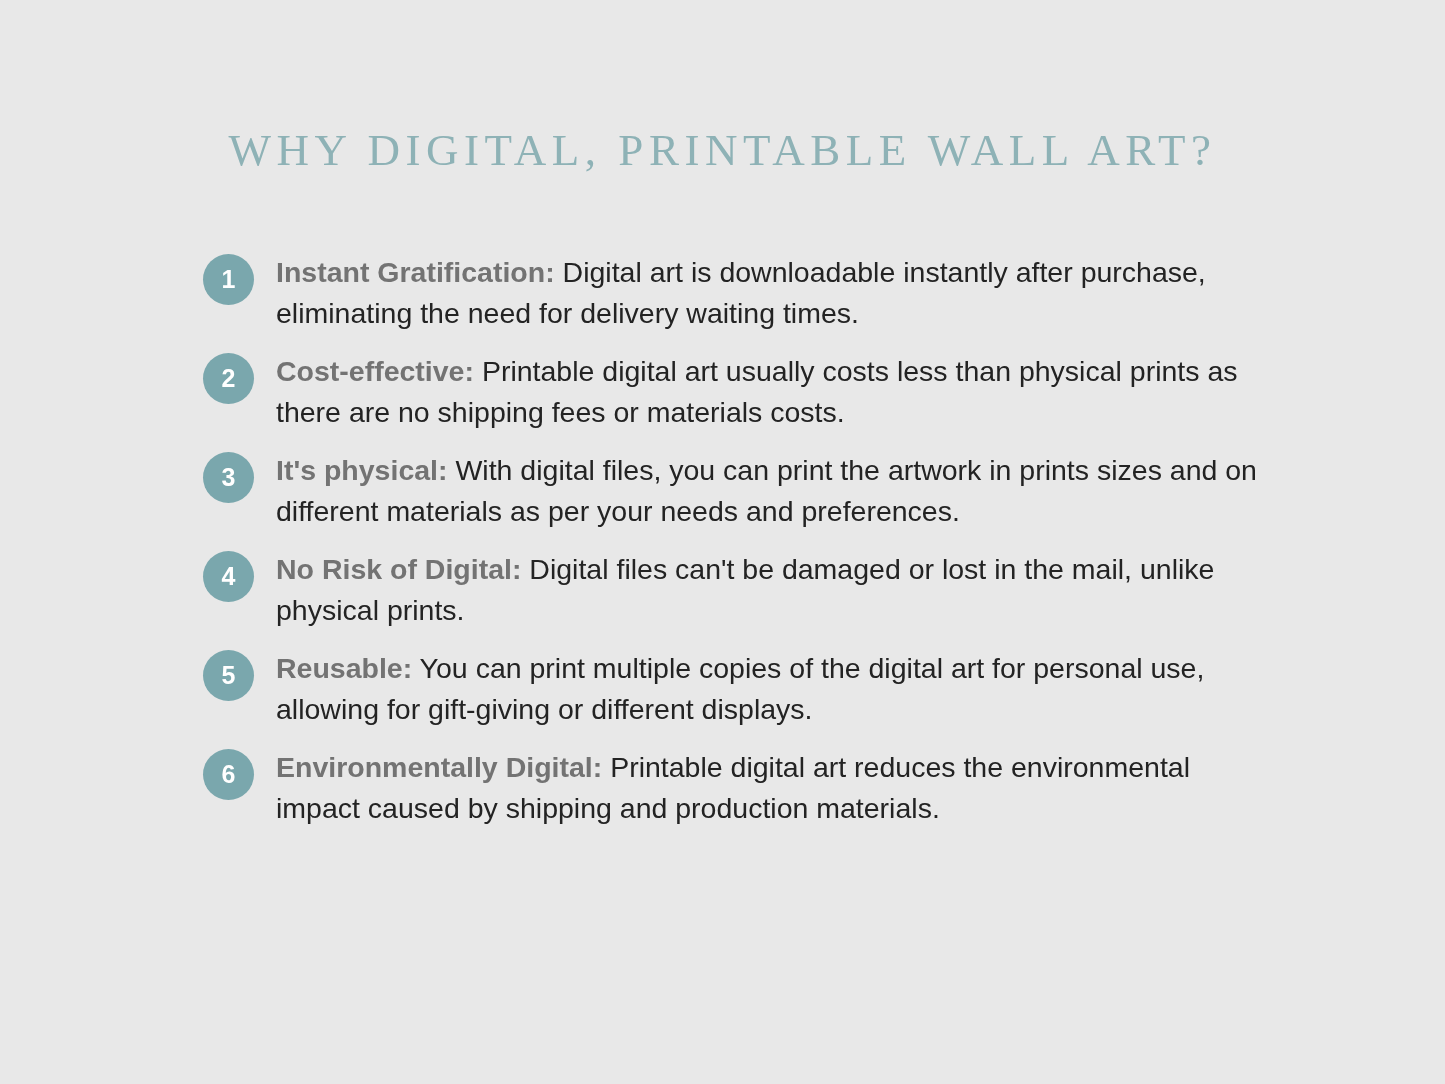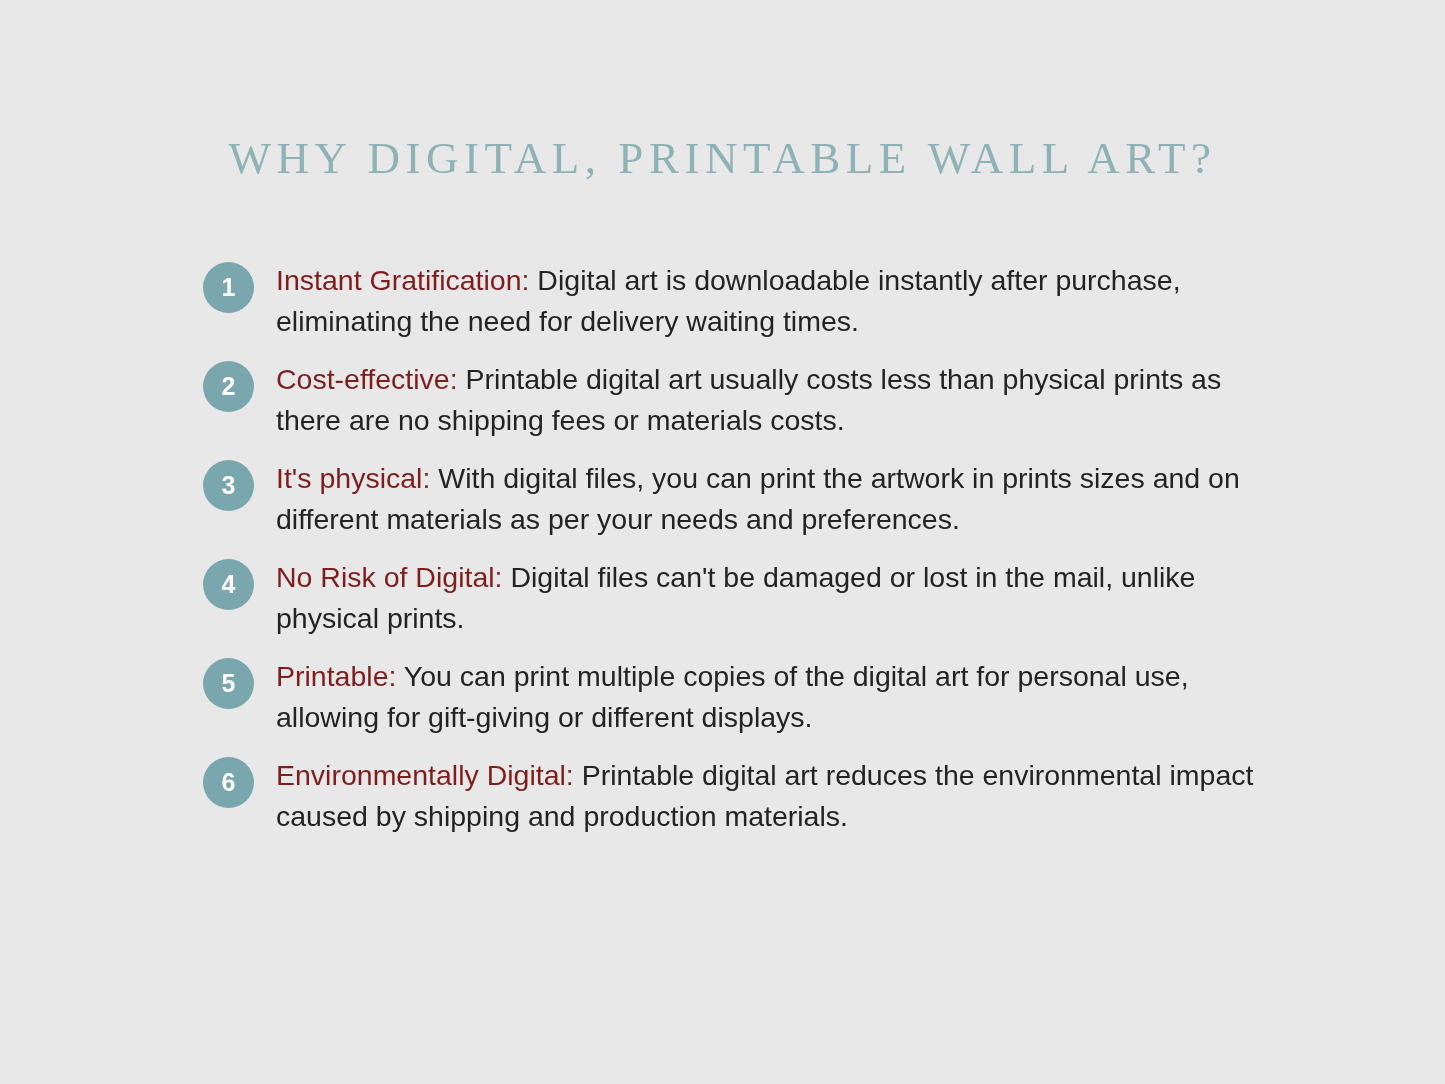--- a/index.html
+++ b/index.html
@@ -12,21 +12,20 @@
     background: #e8e8e8;
     font-family: "Liberation Sans", sans-serif;
     overflow: hidden;
   }
   .page {
     position: relative;
     width: 1445px;
     height: 844px;
     background: #e8e8e8;
     box-sizing: border-box;
-    margin-top: 8px;
   }
   .title {
     position: absolute;
     top: 124px;
     left: 0;
     width: 1445px;
     text-align: center;
     font-family: "Liberation Serif", serif;
     font-size: 45px;
     letter-spacing: 5.5px;
@@ -64,22 +63,22 @@
   }
   .text {
     flex: 1 1 auto;
     font-size: 28.5px;
     line-height: 1.44;
     color: #232323;
     font-family: "Liberation Sans", sans-serif;
     padding-top: 4px;
   }
   .text b {
-    font-weight: 400;
-    color: #7f1d1d;
+    font-weight: 700;
+    color: #737373;
   }
 </style>
 </head>
 <body>
 
 <div class="page">
 
   <div class="title">WHY DIGITAL, PRINTABLE WALL ART?</div>
 
   <div class="list">
@@ -108,21 +107,21 @@
     <div class="item">
       <div class="badge">4</div>
       <div class="text">
         <b>No Risk of Digital:</b><span> Digital files can't be damaged or lost in the mail, unlike physical prints.</span>
       </div>
     </div>
 
     <div class="item">
       <div class="badge">5</div>
       <div class="text">
-        <b>Printable:</b><span> You can print multiple copies of the digital art for personal use, allowing for gift-giving or different displays.</span>
+        <b>Reusable:</b><span> You can print multiple copies of the digital art for personal use, allowing for gift-giving or different displays.</span>
       </div>
     </div>
 
     <div class="item">
       <div class="badge">6</div>
       <div class="text">
         <b>Environmentally Digital:</b><span> Printable digital art reduces the environmental impact caused by shipping and production materials.</span>
       </div>
     </div>
 

